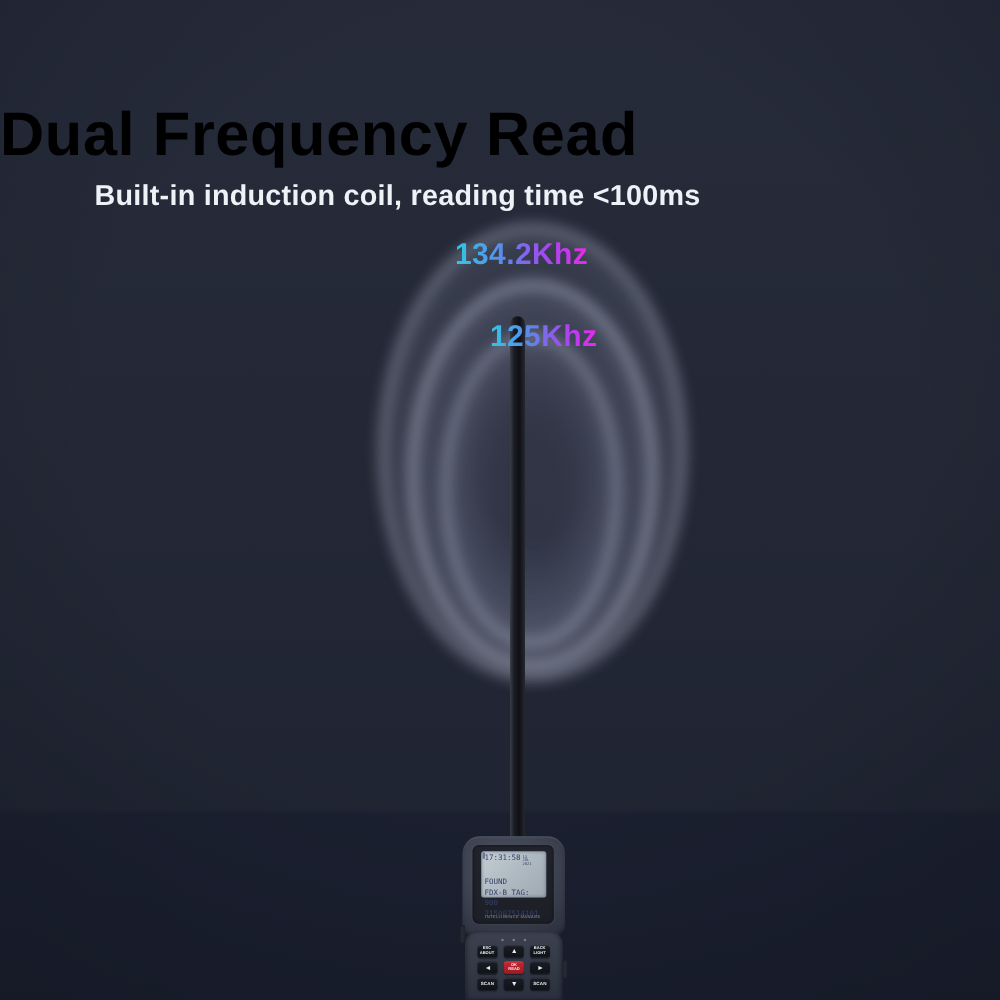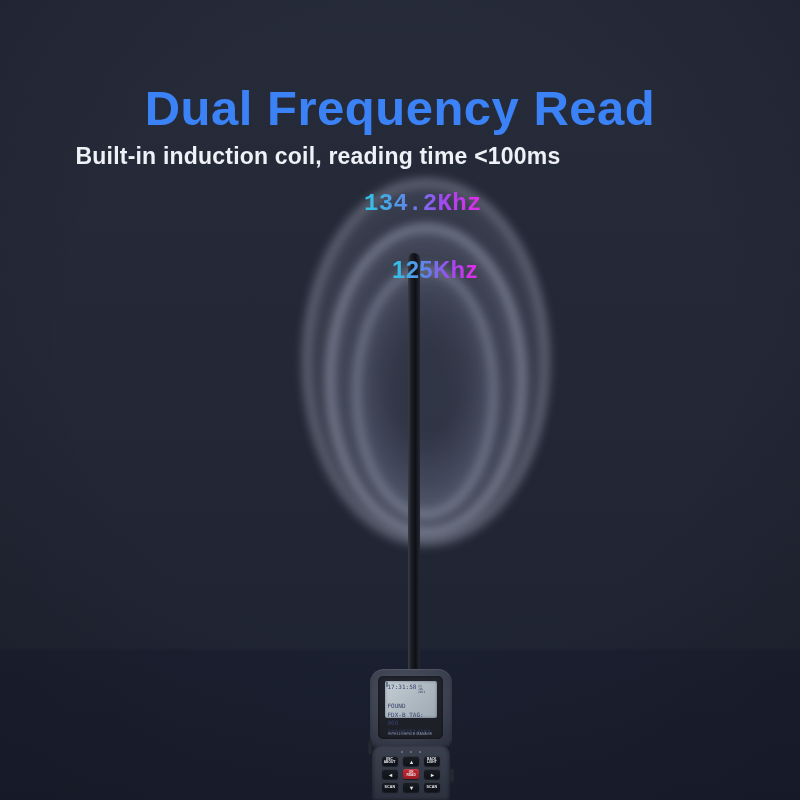--- a/index.html
+++ b/index.html
@@ -3,38 +3,38 @@
 <meta charset="utf-8">
 <style>
   html,body{margin:0;padding:0;}
   body{
     width:800px;height:800px;overflow:hidden;position:relative;
     font-family:"Liberation Sans", sans-serif;
     background:linear-gradient(180deg,#262b3a 0%,#242836 45%,#202533 80.9%,#1b2030 81.4%,#1a1f2e 100%);
   }
   .vignette{position:absolute;inset:0;pointer-events:none;
     background:radial-gradient(75% 70% at 50% 42%, rgba(0,0,0,0) 55%, rgba(8,10,18,0.22) 100%);}
-  .title{position:absolute;top:47px;left:0;width:800px;text-align:center;
-    font-size:49px;font-weight:700;color:#3b82f6;letter-spacing:.5px;}
+  .title{position:absolute;top:47px;left:0;width:800px;
+    font-size:49px;font-weight:700;color:#000000;letter-spacing:.5px;}
   .subtitle{position:absolute;top:120px;left:0;width:636px;text-align:center;
     font-size:23px;font-weight:600;color:#eef1f6;letter-spacing:.2px;}
 
   
   .ring{position:absolute;border-radius:50%;filter:blur(5px);}
   .ring1{left:302px;top:178px;width:230px;height:350px;border:9px solid rgba(196,202,222,.26);
     background:radial-gradient(50% 50% at 50% 50%, rgba(130,138,168,.06) 40%, rgba(150,158,188,.12) 78%, rgba(190,196,220,.15) 100%);}
   .ring2{left:325px;top:223px;width:184px;height:296px;border:9px solid rgba(202,208,228,.34);
     background:radial-gradient(50% 50% at 50% 50%, rgba(130,138,168,.06) 40%, rgba(150,158,188,.12) 78%, rgba(190,196,220,.15) 100%);}
   .ring3{left:352px;top:265px;width:130px;height:238px;border:8px solid rgba(198,204,226,.30);
     background:radial-gradient(50% 50% at 50% 50%, rgba(120,128,160,.05) 40%, rgba(150,158,188,.11) 78%, rgba(190,196,220,.14) 100%);}
 
   .freq{position:absolute;font-size:24px;font-weight:700;letter-spacing:.3px;
     background:linear-gradient(90deg,#2fc8e6 0%,#5e86ea 38%,#a348f0 68%,#e829e9 100%);
     -webkit-background-clip:text;background-clip:text;color:transparent;z-index:6;}
-  .freq-high{left:364px;top:190px;font-family:Liberation Mono, monospace;}
+  .freq-high{left:364px;top:190px;}
   .freq-low{left:392px;top:256px;}
 
   
   .antenna{position:absolute;left:408px;top:253px;width:12px;height:416px;z-index:4;
     border-radius:6px 6px 0 0;
     background:linear-gradient(90deg,#3a3e48 0%,#1b1d24 28%,#0e1015 62%,#262933 100%);}
 
   
   .device{position:absolute;left:370px;top:667px;width:82px;height:133px;z-index:5;}
   .dev-head{position:absolute;left:0;top:2px;width:82px;height:80px;border-radius:14px 14px 9px 9px;

